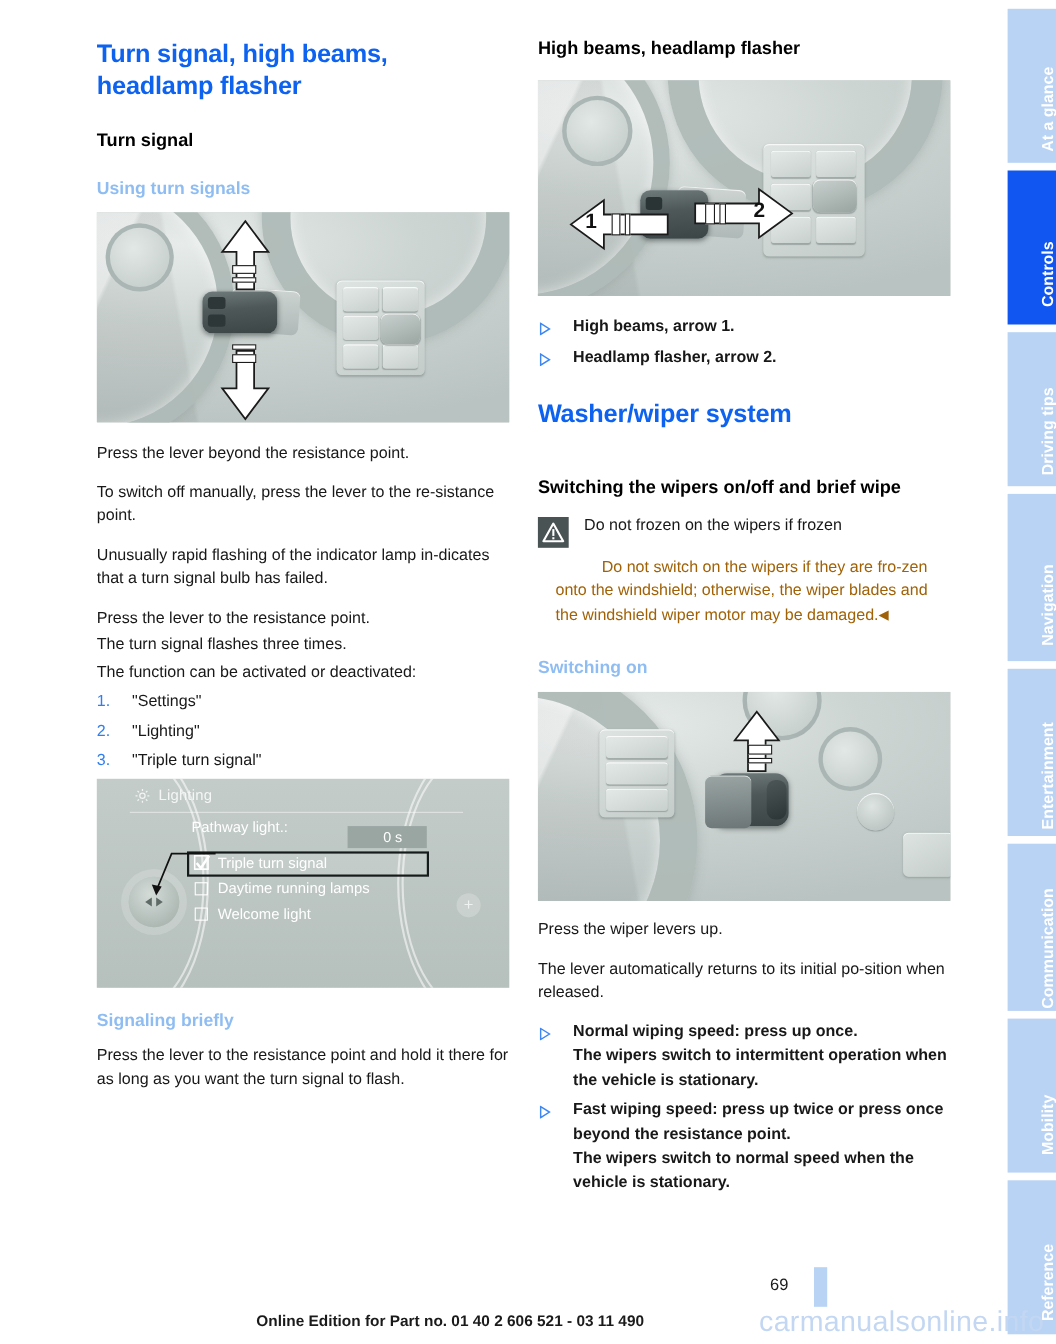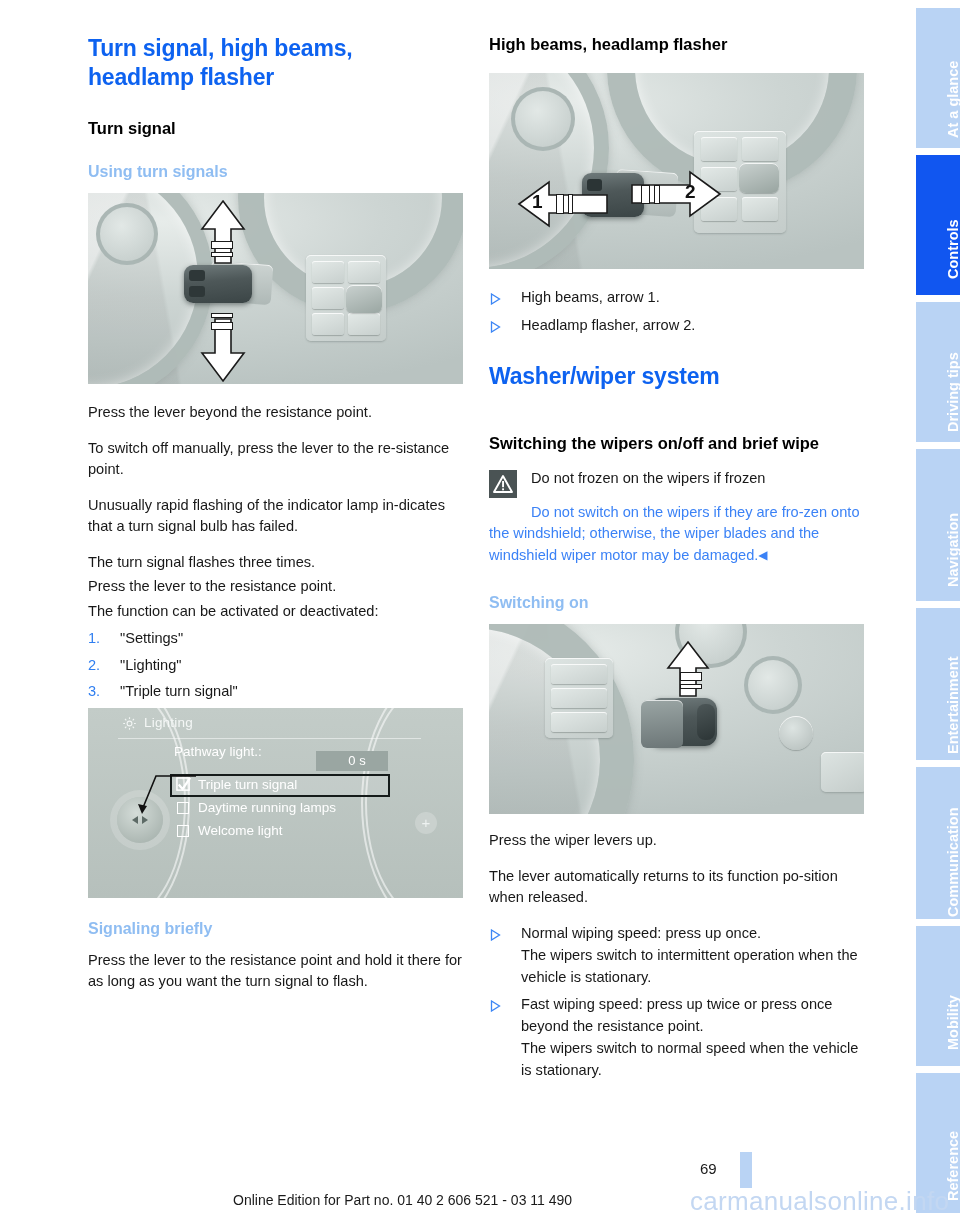--- a/index.html
+++ b/index.html
@@ -88,20 +88,21 @@
   ul.tbul {
     margin: 0; padding: 0; list-style: none;
   }
   ul.tbul > li {
     position: relative;
     padding-left: 32px;
     font-size: 14.6px;
     line-height: 21.5px;
     color: #181818;
     margin-bottom: 6px;
+    font-weight: bold;
   }
   ul.tbul > li .cont {
     display: block;
     margin-top: 1px;
   }
 
   
   .tri-svg { position: absolute; left: 1px; top: 6px; }
 
   
@@ -111,22 +112,22 @@
     left: 0; top: 2px;
     width: 28px; height: 28px;
     background: #4a5354;
     display: flex; align-items: center; justify-content: center;
   }
   .warn-l1 {
     font-size: 14.6px; line-height: 21.5px; color: #181818;
     margin: 0 0 12px 0; padding-left: 42px;
   }
   .warn-l2 {
-    font-size: 14.6px; line-height: 21.5px; color: #3b82f6;
-    margin: 0; text-indent: 42px;
+    font-size: 14.6px; line-height: 21.5px; color: #a16207;
+    margin: 16px; text-indent: 42px;
   }
   .warn-end { font-size: 12px; vertical-align: 1px; }
 
   
   .figure {
     position: relative;
     width: 375px;
     overflow: hidden;
     background: #cfd6d4;
   }
@@ -295,21 +296,21 @@
   }
   .pagebar {
     position: absolute;
     left: 740px; top: 1152px;
     width: 12px; height: 36px;
     background: #b9d3f4;
   }
   .footline {
     position: absolute;
     left: 233px; top: 1192px;
-    font-size: 14px; color: #1a1a1a;
+    font-size: 14px; color: #1a1a1a; font-weight: bold;
   }
   .watermark {
     position: absolute;
     left: 690px; top: 1186px;
     font-size: 26px;
     color: #c3d7f2;
     letter-spacing: .3px;
     white-space: nowrap;
   }
   .wm-clip {
@@ -359,22 +360,22 @@
         <polygon points="25,76 46,48 33,48 33,14 17,14 17,48 4,48" fill="#ffffff" stroke="#1b1b1b" stroke-width="1.6"></polygon>
       </svg>
       <div class="abar" style="left:123px; top:120px; width:22px; height:5px;"></div>
       <div class="abar" style="left:123px; top:129px; width:22px; height:8px;"></div>
     </div>
 
     <p class="body">Press the lever beyond the resistance point.</p>
     <p class="body">To switch off manually, press the lever to the re-sistance point.</p>
     <p class="body">Unusually rapid flashing of the indicator lamp in-dicates that a turn signal bulb has failed.</p>
 
+    <p class="body tight">Press the lever to the resistance point.</p>
     <p class="body tight">The turn signal flashes three times.</p>
-    <p class="body tight">Press the lever to the resistance point.</p>
     <p class="body tight">The function can be activated or deactivated:</p>
 
     <ol class="steps">
       <li>
         <span class="num">1.</span>
         <span>"Settings"</span>
       </li>
       <li>
         <span class="num">2.</span>
         <span>"Lighting"</span>
@@ -518,21 +519,21 @@
       <div class="btnpad" style="left:208px; top:80px; width:18px; height:36px; border-radius:8px; background:linear-gradient(160deg,#4d5758,#2c3536); box-shadow:none;"></div>
 
       <svg width="46" height="60" style="position:absolute; left:176px; top:16px;">
         <polygon points="23,2 43,28 31,28 31,56 15,56 15,28 3,28" fill="#ffffff" stroke="#1b1b1b" stroke-width="1.6"></polygon>
       </svg>
       <div class="abar" style="left:191px; top:48px; width:22px; height:9px;"></div>
       <div class="abar" style="left:191px; top:60px; width:22px; height:5px;"></div>
     </div>
 
     <p class="body">Press the wiper levers up.</p>
-    <p class="body">The lever automatically returns to its function po-sition when released.</p>
+    <p class="body">The lever automatically returns to its initial po-sition when released.</p>
 
     <ul class="tbul">
       <li>
         <svg class="tri-svg" width="11" height="12" viewBox="0 0 11 12">
             <polygon points="1.5,1 9.5,6 1.5,11" fill="none" stroke="#3c86f5" stroke-width="1.3"></polygon>
           </svg>
         <span>Normal wiping speed: press up once.</span>
         <span class="cont">The wipers switch to intermittent operation when the vehicle is stationary.</span>
       </li>
       <li>

